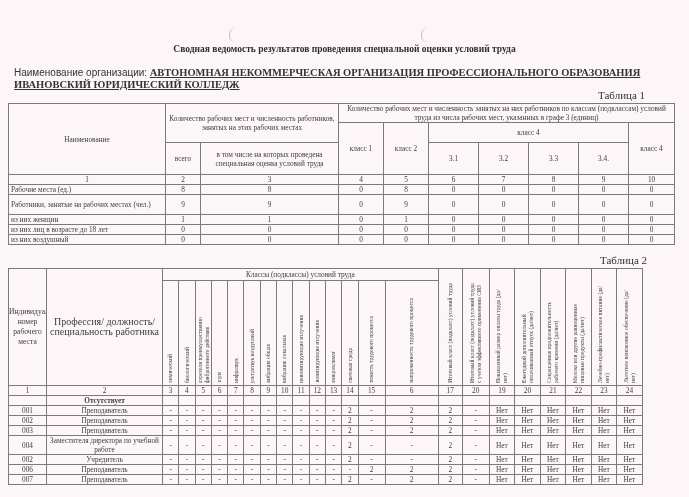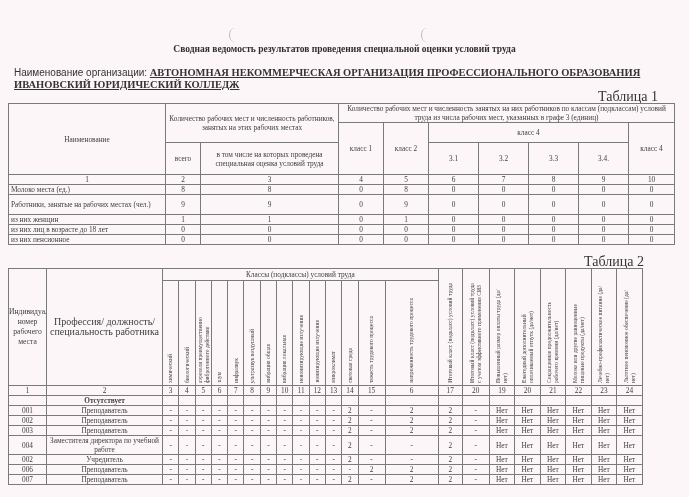--- a/index.html
+++ b/index.html
@@ -13,21 +13,21 @@
   .title {
     position:absolute; top:44px; left:0; width:689px;
     text-align:center; font-size:9.5px; font-weight:bold; color:#2e2e2e;
   }
   .org {
     position:absolute; top:67px; left:14px; width:665px;
     font-size:10.5px; line-height:12px; color:#333;
   }
   .org .org-label { font-family:"Liberation Sans", sans-serif; font-size:10px; font-weight:normal; }
   .org .org-name { font-weight:bold; text-decoration:underline; }
-  .tbl-caption { position:absolute; font-size:14px; color:#333; }
+  .tbl-caption { position:absolute; font-size:11px; color:#333; }
   table { border-collapse:collapse; position:absolute; table-layout:fixed; }
   td, th {
     border:1px solid #7a7a7a; font-weight:normal; padding:0;
     font-size:7.3px; text-align:center; vertical-align:middle; color:#3d3d3d;
     line-height:9px; overflow:hidden;
   }
   #t1 { top:103px; left:8px; width:633px; }
   #t1 td.left { text-align:left; padding-left:2px; }
   #t2 { top:268px; left:8px; width:634px; }
   .vert {
@@ -91,21 +91,21 @@
         <td>3</td>
         <td>4</td>
         <td>5</td>
         <td>6</td>
         <td>7</td>
         <td>8</td>
         <td>9</td>
         <td>10</td>
       </tr>
       <tr style="height:10px">
-        <td class="left">Молоко места (ед.)</td>
+        <td class="left">Рабочие места (ед.)</td>
         <td>8</td>
         <td>8</td>
         <td>0</td>
         <td>8</td>
         <td>0</td>
         <td>0</td>
         <td>0</td>
         <td>0</td>
         <td>0</td>
       </tr>
@@ -139,35 +139,35 @@
         <td>0</td>
         <td>0</td>
         <td>0</td>
         <td>0</td>
         <td>0</td>
         <td>0</td>
         <td>0</td>
         <td>0</td>
       </tr>
       <tr style="height:10px">
-        <td class="left">из них пенсионное</td>
+        <td class="left">из них воздушный</td>
         <td>0</td>
         <td>0</td>
         <td>0</td>
         <td>0</td>
         <td>0</td>
         <td>0</td>
         <td>0</td>
         <td>0</td>
         <td>0</td>
       </tr>
     </tbody>
 </table>
 
-<div class="tbl-caption" style="top:254px;left:584px;">Таблица 2</div>
+<div class="tbl-caption" style="top:254px;left:600px;">Таблица 2</div>
 
 <table id="t2">
   <colgroup id="t2-cols">
       <col style="width: 38px;">
       <col style="width: 116px;">
       <col style="width: 16.3px;">
       <col style="width: 16.3px;">
       <col style="width: 16.3px;">
       <col style="width: 16.3px;">
       <col style="width: 16.3px;">

